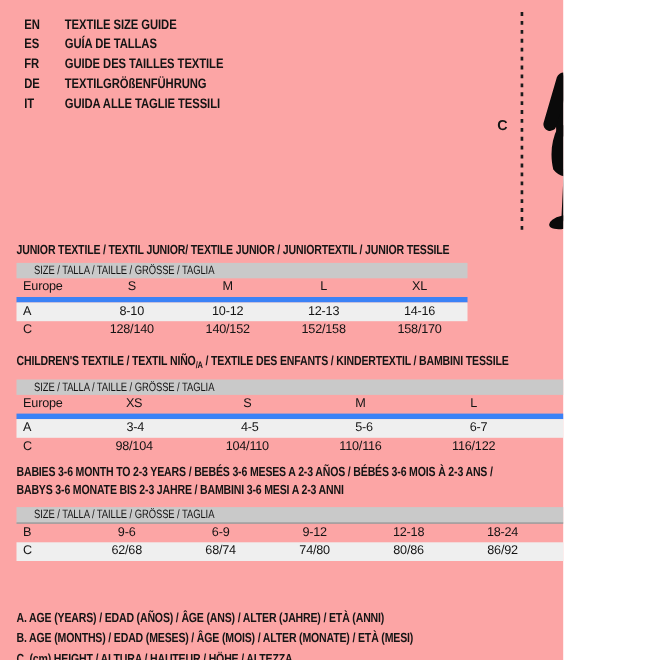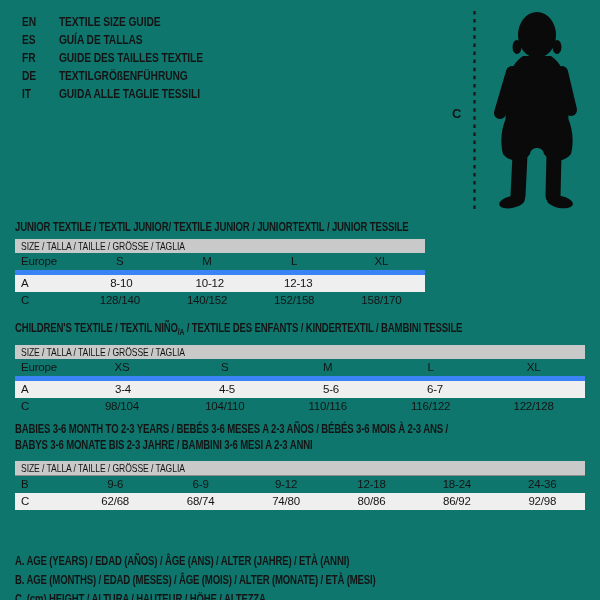--- a/index.html
+++ b/index.html
@@ -1,16 +1,16 @@
 <!DOCTYPE html>
 <html><head>
 <meta charset="utf-8">
 <style>
   html,body{margin:0;padding:0;background:#fff;}
-  .page{position:relative;width:600px;height:600px;background:#0f766e;overflow:hidden;
+  .page{position:relative;width:512px;height:600px;background:#fca5a5;overflow:hidden;
         font-family:"Liberation Sans",sans-serif;color:#141414;}
 
   
   .lang-block{position:absolute;top:13px;left:22px;}
   .lang-row{display:flex;height:18px;align-items:center;white-space:nowrap;
             transform:scaleX(0.82);transform-origin:0 50%;}
   .lang-code{width:45px;font-weight:bold;font-size:12.5px;letter-spacing:-0.1px;}
   .lang-text{font-weight:bold;font-size:12.5px;letter-spacing:-0.1px;}
 
   
@@ -21,21 +21,21 @@
   .sec-title{position:absolute;left:15px;font-weight:bold;font-size:12px;
              letter-spacing:-0.2px;white-space:nowrap;
              transform:scaleX(0.80);transform-origin:0 0;line-height:15.5px;}
   .sec1{top:220px;} .sec2{top:321px;} .sec3{top:422px;}
   .sub{font-size:8.5px;vertical-align:-2.5px;}
 
   
   .tbl{position:absolute;left:15px;}
   .t1{top:239px;width:410px;} .t2{top:345px;width:570px;} .t3{top:461px;width:570px;}
   .size-bar{height:14px;background:#c9c9c9;font-size:11px;line-height:14px;
-            padding-left:6px;white-space:nowrap;}
+            padding-left:16px;white-space:nowrap;}
   .size-bar .bar-inner{display:inline-block;transform:scaleX(0.78);transform-origin:0 50%;
             letter-spacing:-0.1px;}
   .t3 .size-bar{border-bottom:1px solid #8c8c8c;}
   .trow{display:flex;height:17px;line-height:17px;font-size:11.5px;letter-spacing:-0.2px;}
   .trow.hdr{border-bottom:5px solid #3b82f6;}
   .trow.alt{background:#efefef;}
   .tlabel{padding-left:6px;}
   .tcell{text-align:center;}
   .t1 .tlabel{width:56px;} .t1 .tcell{width:88.5px;}
   .t2 .tlabel{width:50px;} .t2 .tcell{width:104px;}
@@ -107,20 +107,21 @@
       <span class="tcell">S</span>
       <span class="tcell">M</span>
       <span class="tcell">L</span>
       <span class="tcell">XL</span>
     </div>
     <div class="trow alt">
       <span class="tlabel">A</span>
       <span class="tcell">8-10</span>
       <span class="tcell">10-12</span>
       <span class="tcell">12-13</span>
+      <span class="tcell">14-16</span>
     </div>
     <div class="trow">
       <span class="tlabel">C</span>
       <span class="tcell">128/140</span>
       <span class="tcell">140/152</span>
       <span class="tcell">152/158</span>
       <span class="tcell">158/170</span>
     </div>
   </div>
 

